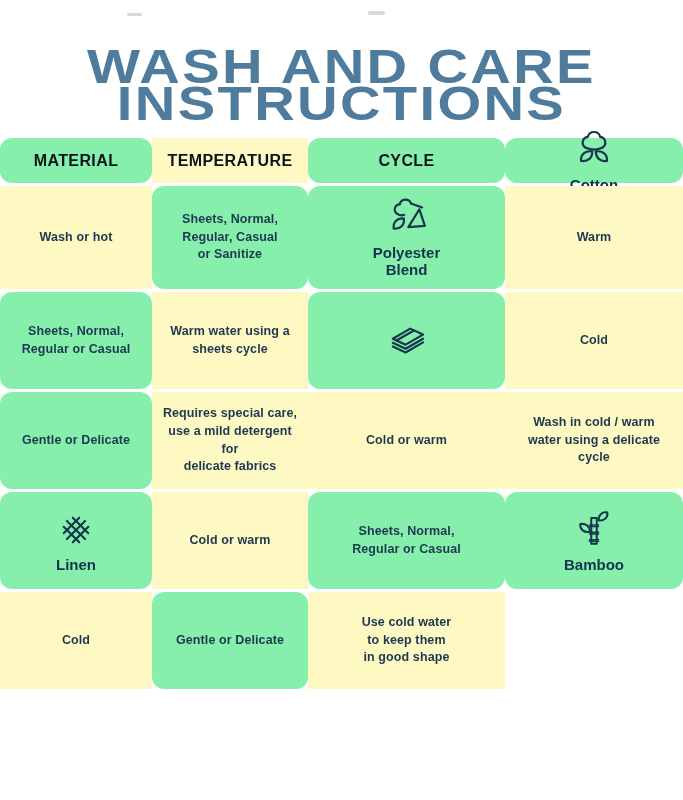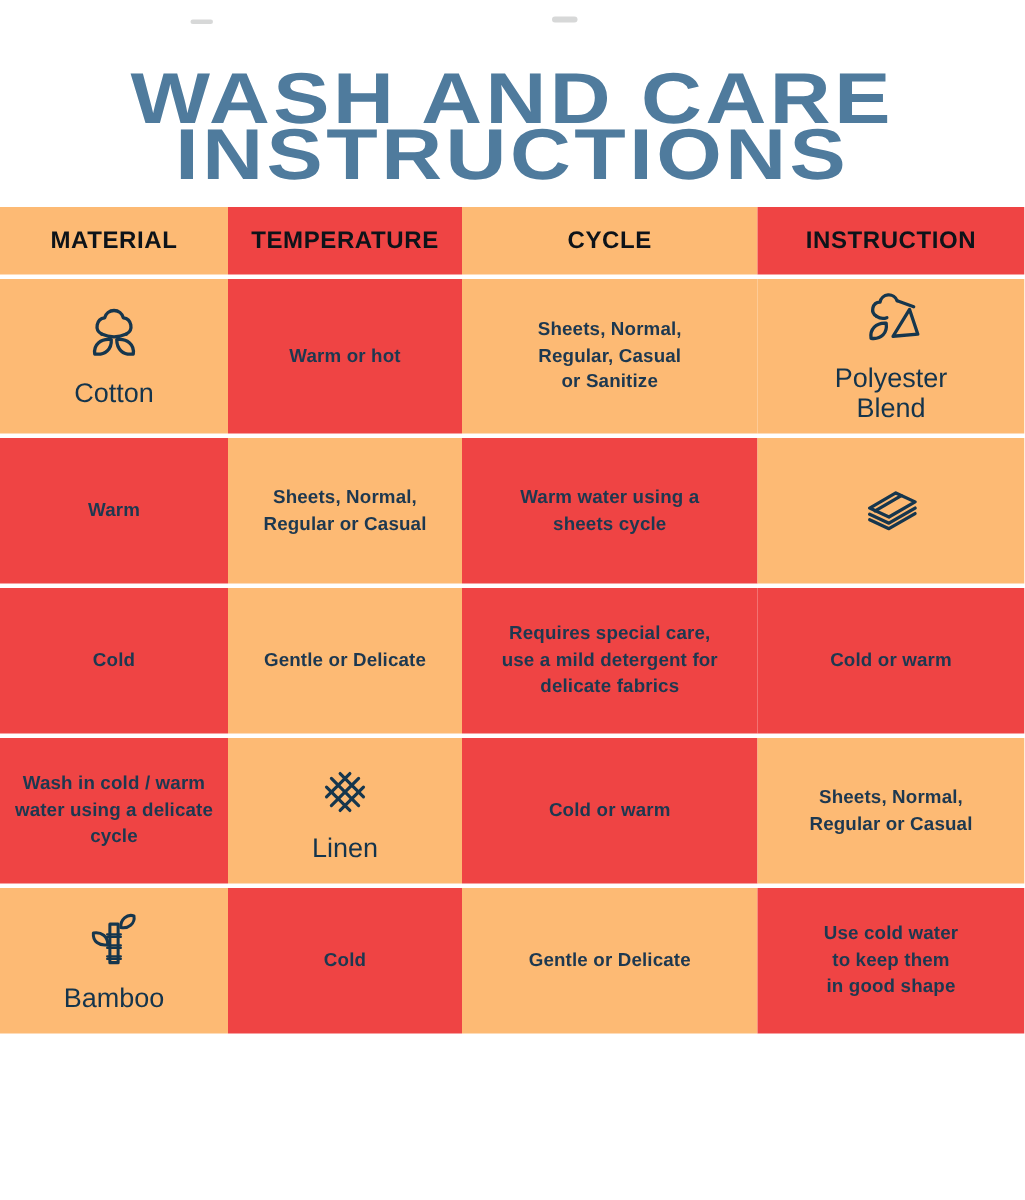--- a/index.html
+++ b/index.html
@@ -25,28 +25,28 @@
     grid-template-columns:152px 156px 197px 178px;
     grid-template-rows:45px 103px 97px 97px 97px 97px 90px;
     row-gap:3px;
     background:#ffffff;
     width:683px;
   }
   .cell{
     display:flex;align-items:center;justify-content:center;
     text-align:center;box-sizing:border-box;padding:2px 6px;
   }
-  .light{background:#fdba74;}
-  .dark{background:#ef4444;}
+  .light{background:#86efac;border-radius:12px;}
+  .dark{background:#fef9c3;}
   .hcell{
     font-weight:bold;font-size:16px;letter-spacing:.4px;color:#0d1319;
   }
   .mat{flex-direction:column;padding:4px 2px;}
   .mat .label{
-    margin-top:5px;font-size:18px;font-weight:normal;color:#14344c;
+    margin-top:5px;font-size:15px;font-weight:bold;color:#14344c;
     line-height:1.12;white-space:pre-line;
   }
   .txt{
     font-size:12.5px;font-weight:bold;color:#1d3850;
     line-height:1.42;white-space:pre-line;letter-spacing:.1px;
   }
   .icon svg{display:block;}
 </style>
 </head>
 <body>
@@ -57,34 +57,33 @@
 <header class="title">
   <div class="title-line">WASH AND CARE</div>
   <div class="title-line">INSTRUCTIONS</div>
 </header>
 
 <div class="table">
 
   <div class="cell light hcell">MATERIAL</div>
   <div class="cell dark hcell">TEMPERATURE</div>
   <div class="cell light hcell">CYCLE</div>
-  <div class="cell dark hcell">INSTRUCTION</div>
 
   <div class="cell light mat">
     <span class="icon">
       <svg width="44" height="44" viewBox="0 0 48 48" fill="none" stroke="#16364d" stroke-width="2.4" stroke-linecap="round" stroke-linejoin="round">
         <path d="M15 21.5 A6.3 6.3 0 0 1 17.2 9.7 A7 7 0 0 1 30.8 9.7 A6.3 6.3 0 0 1 33 21.5"></path>
         <path d="M15 21.5 Q24 25.5 33 21.5"></path>
         <path d="M22 25.5 C14.5 24.5 9 29 10 36 C17.5 37 22.5 32.5 22 25.5 Z"></path>
         <path d="M26 25.5 C33.5 24.5 39 29 38 36 C30.5 37 26 32.5 26 25.5 Z"></path>
       </svg>
     </span>
     <span class="label">Cotton</span>
   </div>
-  <div class="cell dark txt">Warm or hot</div>
+  <div class="cell dark txt">Wash or hot</div>
   <div class="cell light txt">Sheets, Normal,
 Regular, Casual
 or Sanitize</div>
 
   <div class="cell light mat">
     <span class="icon">
       <svg width="44" height="44" viewBox="0 0 48 48" fill="none" stroke="#16364d" stroke-width="2.4" stroke-linecap="round" stroke-linejoin="round">
         <path d="M13.5 19.5 A5.5 5.5 0 0 1 16 9.2 A6.5 6.5 0 0 1 28.5 8.2"></path>
         <path d="M13.5 19.5 Q17 22 21 20.5"></path>
         <path d="M28.5 8.2 L40.5 12.5"></path>

